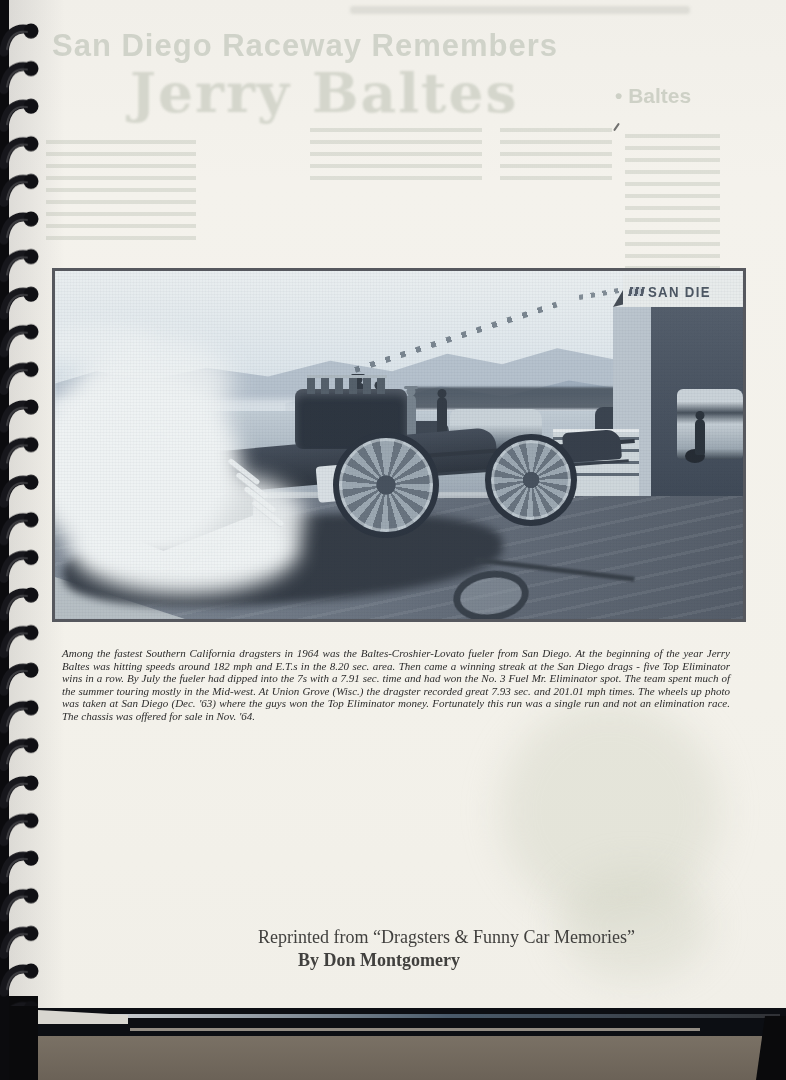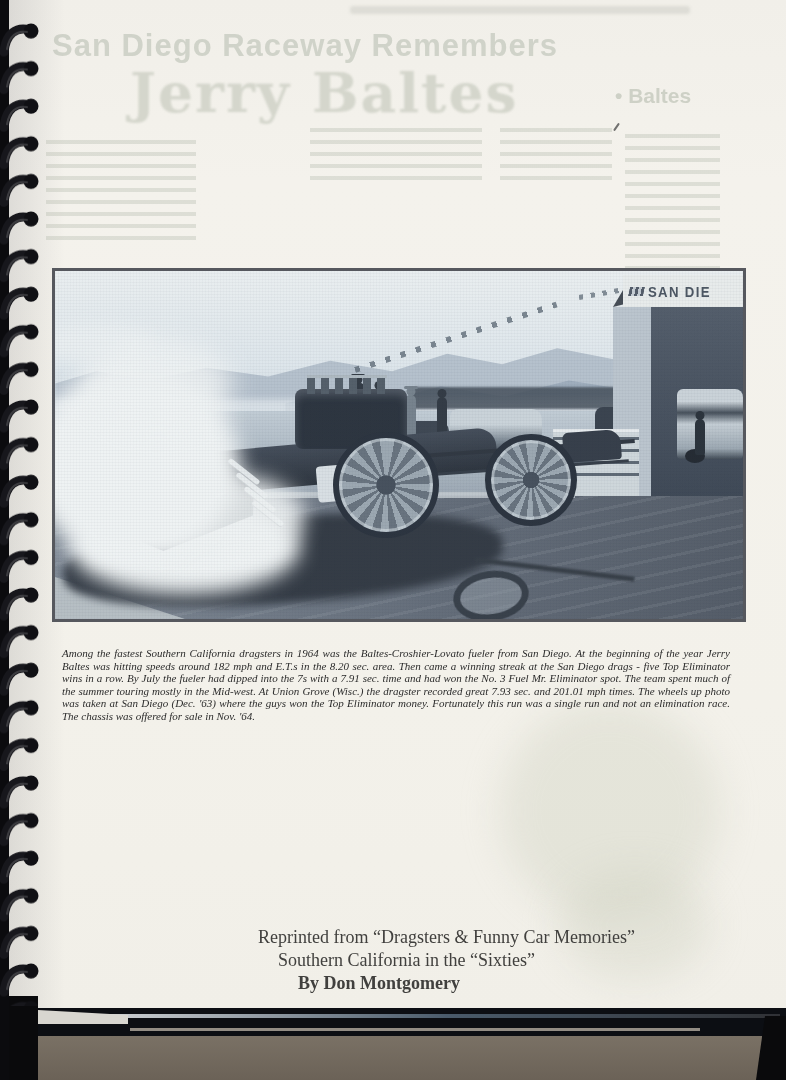--- a/index.html
+++ b/index.html
@@ -239,21 +239,20 @@
     <div class="smoke smoke3"></div>
     <div class="photo-grain"></div>
   </div>
 
   <div class="caption">
     <p class="cap-body">Among the fastest Southern California dragsters in 1964 was the Baltes-Croshier-Lovato fueler from San Diego.  At the beginning of the year Jerry Baltes was hitting speeds around 182 mph and E.T.s in the 8.20 sec. area.  Then came a winning streak at the San Diego drags - five Top Eliminator wins in a row.  By July the fueler had dipped into the 7s with a 7.91 sec. time and had won the No. 3 Fuel Mr. Eliminator spot.  The team spent much of the summer touring mostly in the Mid-west.  At Union Grove (Wisc.) the dragster recorded great 7.93 sec. and 201.01 mph times.  The wheels up photo was taken at San Diego (Dec. '63) where the guys won the Top Eliminator money.  Fortunately this run was a single run and not an elimination race.  The chassis was offered for sale in Nov. '64.</p>
   </div>
 
   <div class="footer">
     <div class="f1">Reprinted from “Dragsters &amp; Funny Car Memories”</div>
-    <div class="f2">Southern California in the “Sixties”</div>
     <div class="f3">By Don Montgomery</div>
   </div>
 
   <div class="under-band"></div>
   <div class="edge-highlight"></div>
   <div class="page-stack"></div>
   <div class="edge-line2"></div>
   <div class="backdrop"></div>
   <div class="black-bl"></div>
   <div class="black-br"></div>

